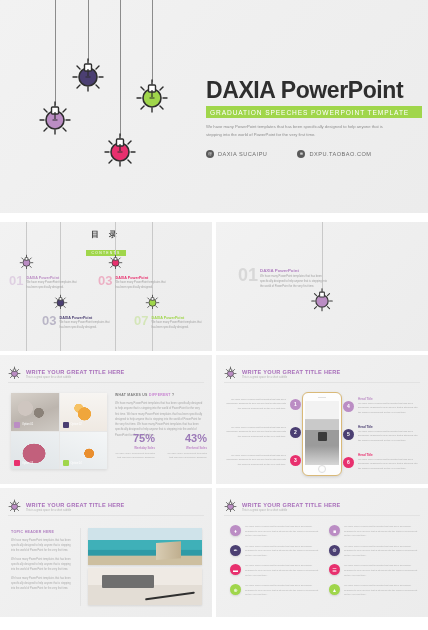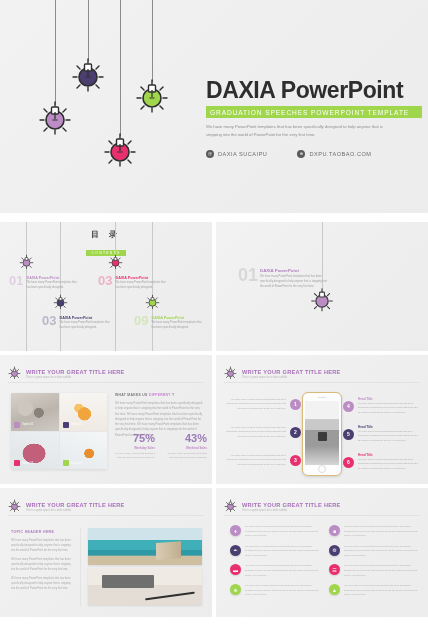--- a/index.html
+++ b/index.html
@@ -352,21 +352,21 @@
       </div>
     </div>
     <div class="toc-item" style="left:98px; top:52px;">
       <div class="toc-num" style="color:#e8306e;">03</div>
       <div class="toc-txt">
         <div class="toc-h" style="color:#e8306e;">DAXIA PowerPoint</div>
         <div class="toc-p">We have many PowerPoint templates that has been specifically designed.</div>
       </div>
     </div>
     <div class="toc-item" style="left:134px; top:92px;">
-      <div class="toc-num" style="color:#a0d64b;">09</div>
+      <div class="toc-num" style="color:#a0d64b;">07</div>
       <div class="toc-txt">
         <div class="toc-h" style="color:#a0d64b;">DAXIA PowerPoint</div>
         <div class="toc-p">We have many PowerPoint templates that has been specifically designed.</div>
       </div>
     </div>
   </div>
 
   <div class="slide r2r">
     <div class="sec-line"></div>
     <div class="sec-num">01</div>

